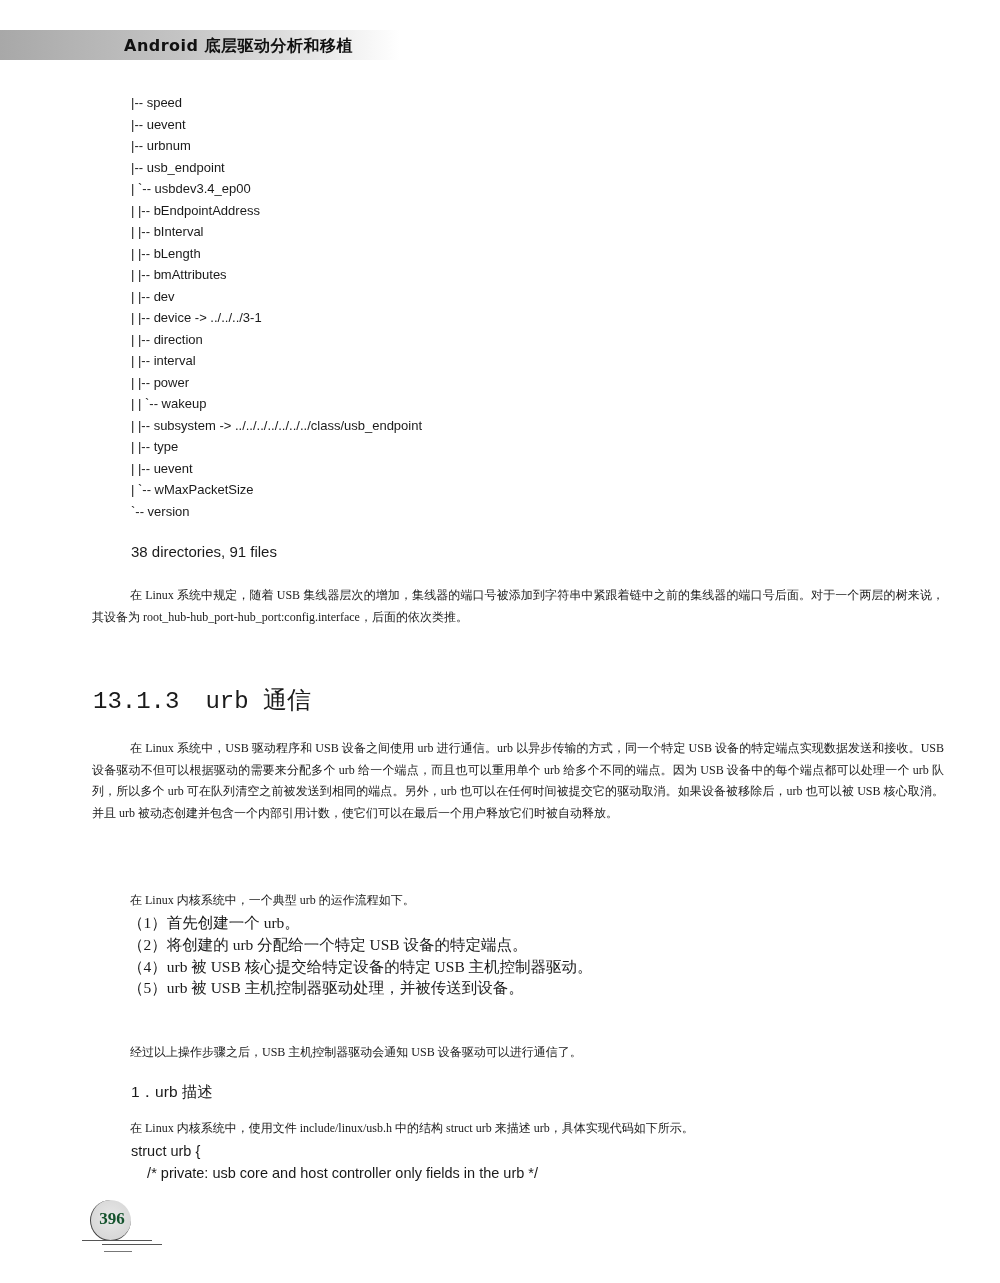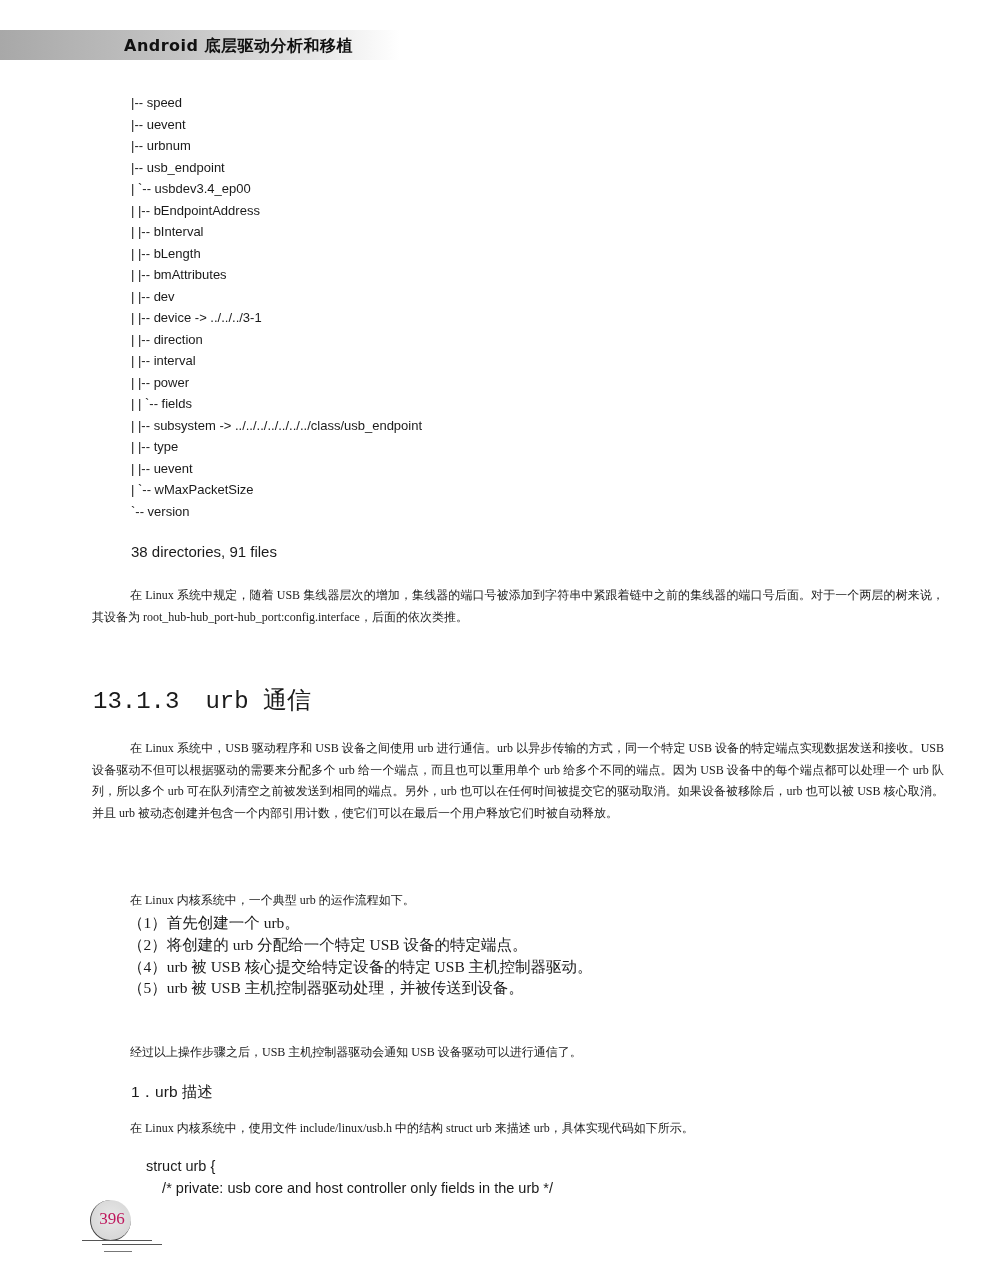--- a/index.html
+++ b/index.html
@@ -122,21 +122,21 @@
     .p5 {
       top: 1118px;
       left: 130px;
       width: 820px;
       white-space: nowrap;
     }
     .code {
       position: absolute;
       left: 131px;
       top: 1140px;
-      margin: 15px;
+      margin: 0;
       font-family: "Liberation Sans", "DejaVu Sans", sans-serif;
       font-size: 14.5px;
       line-height: 22px;
       white-space: pre;
       color: #1a1a1a;
     }
     .page-number {
       position: absolute;
       left: 82px;
       top: 1200px;
@@ -154,23 +154,23 @@
       border-left: 1.5px solid #444;
       border-bottom: 1.5px solid #444;
     }
     .page-number .num {
       position: absolute;
       left: 10px;
       top: 9px;
       width: 40px;
       text-align: center;
       font-family: "Liberation Serif", "DejaVu Serif", serif;
-      font-weight: normal;
+      font-weight: bold;
       font-size: 17px;
-      color: #be185d;
+      color: #14532d;
     }
     .page-number .line1 {
       position: absolute;
       left: 0;
       top: 40px;
       width: 70px;
       height: 1px;
       background: #555;
     }
     .page-number .line2 {
@@ -205,21 +205,21 @@
   <li>| `-- usbdev3.4_ep00</li>
   <li>| |-- bEndpointAddress</li>
   <li>| |-- bInterval</li>
   <li>| |-- bLength</li>
   <li>| |-- bmAttributes</li>
   <li>| |-- dev</li>
   <li>| |-- device -&gt; ../../../3-1</li>
   <li>| |-- direction</li>
   <li>| |-- interval</li>
   <li>| |-- power</li>
-  <li>| | `-- fields</li>
+  <li>| | `-- wakeup</li>
   <li>| |-- subsystem -&gt; ../../../../../../../class/usb_endpoint</li>
   <li>| |-- type</li>
   <li>| |-- uevent</li>
   <li>| `-- wMaxPacketSize</li>
   <li>`-- version</li>
 </ul>
 
 <div class="summary">38 directories, 91 files</div>
 
 <p class="body-text indent p1">在 Linux 系统中规定，随着 USB 集线器层次的增加，集线器的端口号被添加到字符串中紧跟着链中之前的集线器的端口号后面。对于一个两层的树来说，其设备为 root_hub-hub_port-hub_port:config.interface，后面的依次类推。</p>

